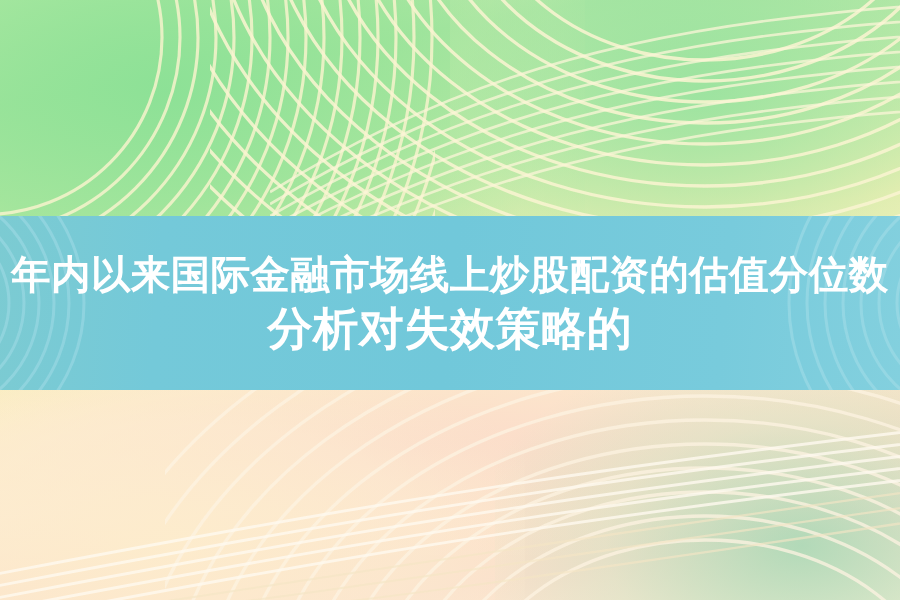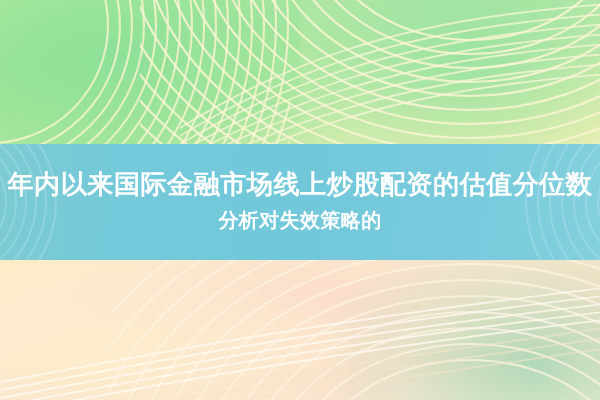--- a/index.html
+++ b/index.html
@@ -120,21 +120,21 @@
   .headline-line {
     color: #ffffff;
     font-weight: 700;
     font-size: 26px;
     line-height: 30px;
     letter-spacing: 0.4px;
     white-space: nowrap;
     text-align: center;
   }
   .headline-line.l1 { font-size: 26.2px; }
-  .headline-line.l2 { font-size: 20px; }
+  .headline-line.l2 { font-size: 30px; }
 </style>
 </head>
 <body>
 
 <div id="stage">
 
   <div class="bg-base"></div>
   <div class="bg-green-tl"></div>
   <div class="bg-green-tr"></div>
   <div class="bg-peach-mid"></div>

